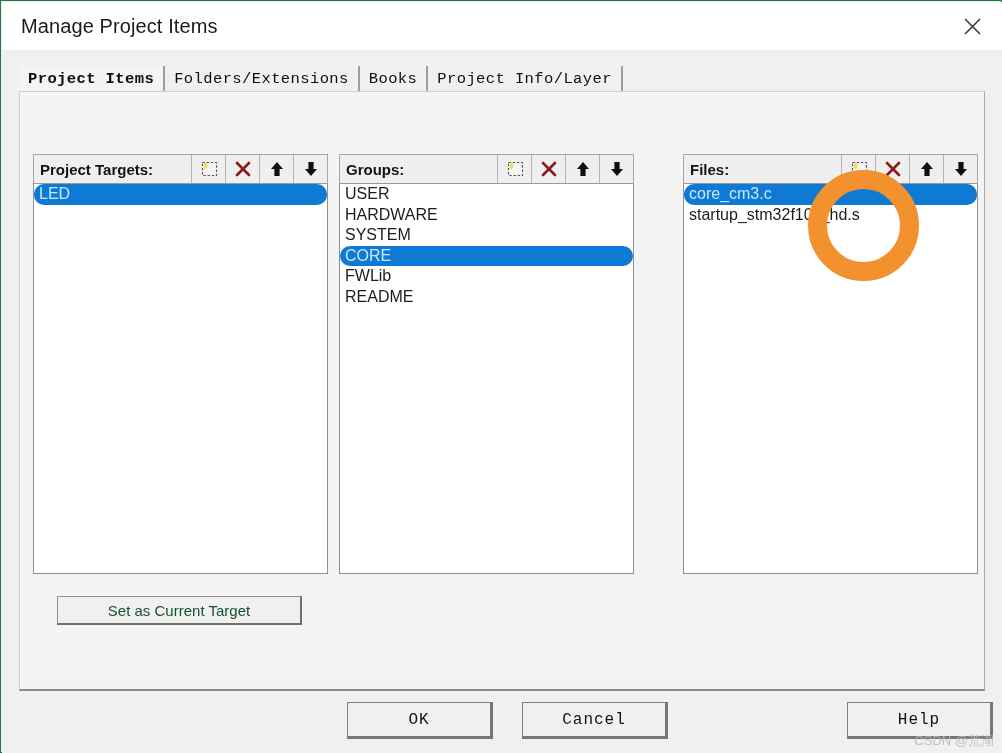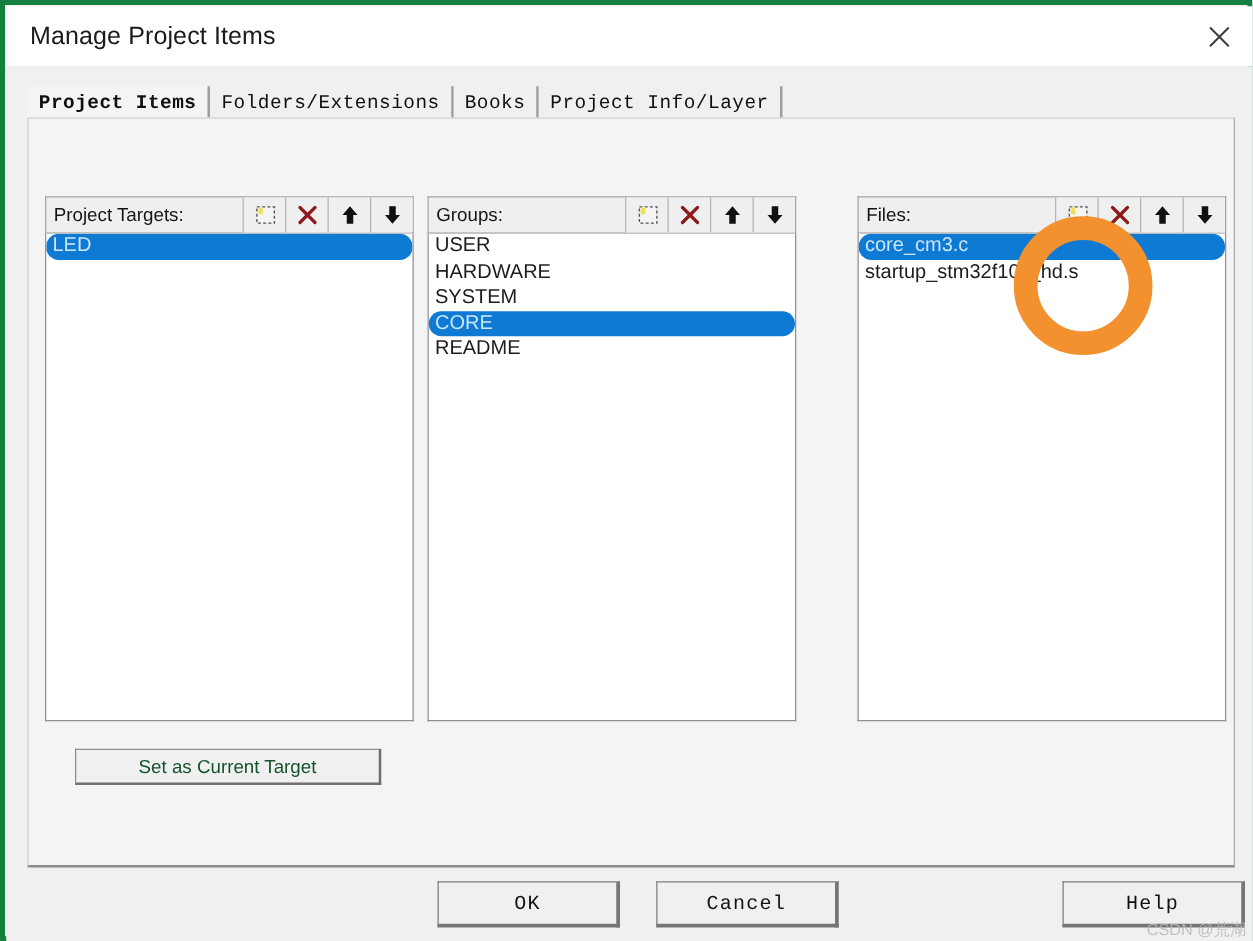--- a/index.html
+++ b/index.html
@@ -16,21 +16,21 @@
   }
 
   
   #dialog {
     position: absolute;
     left: 0; top: 0;
     width: 1002px;
     height: 753px;
     background: #f0f0f0;
     box-sizing: border-box;
-    border: 4px solid #15803d;
+    border: 1px solid #15803d;
   }
 
   
   #titlebar {
     position: absolute;
     left: 1px; top: 1px;
     width: 1000px;
     height: 48px;
     background: #ffffff;
     box-sizing: border-box;
@@ -127,20 +127,21 @@
     box-sizing: border-box;
     display: flex;
     align-items: center;
   }
   .col-label {
     font-size: 15px;
     color: #141414;
     padding-left: 6px;
     white-space: nowrap;
     font-family: "Liberation Sans", sans-serif;
+    font-weight: bold;
   }
   .toolbar {
     position: absolute;
     right: 0px;
     top: 0px;
     height: 28px;
     display: flex;
   }
   .tbtn {
     width: 34px;
@@ -337,20 +338,21 @@
               <path d="M9 16 L3 9 L6.4 9 L6.4 2 L11.6 2 L11.6 9 L15 9 Z" fill="#101010"></path>
             </svg>
           </div>
         </div>
       </div>
       <div class="listbox">
         <div class="li">USER</div>
         <div class="li">HARDWARE</div>
         <div class="li">SYSTEM</div>
         <div class="li sel">CORE</div>
+        <div class="li">FWLib</div>
         <div class="li">README</div>
       </div>
     </div>
 
     <div class="column" id="col-files">
       <div class="col-header">
         <span class="col-label">Files:</span>
         <div class="toolbar">
           <div class="tbtn">
             <svg width="20" height="18" viewBox="0 0 20 18">

